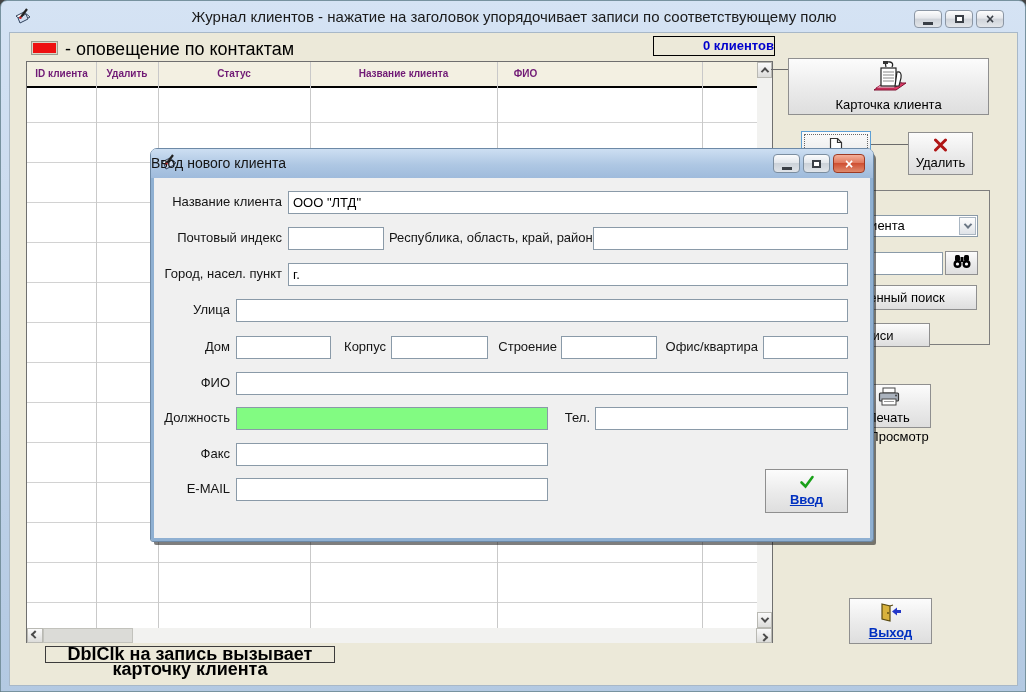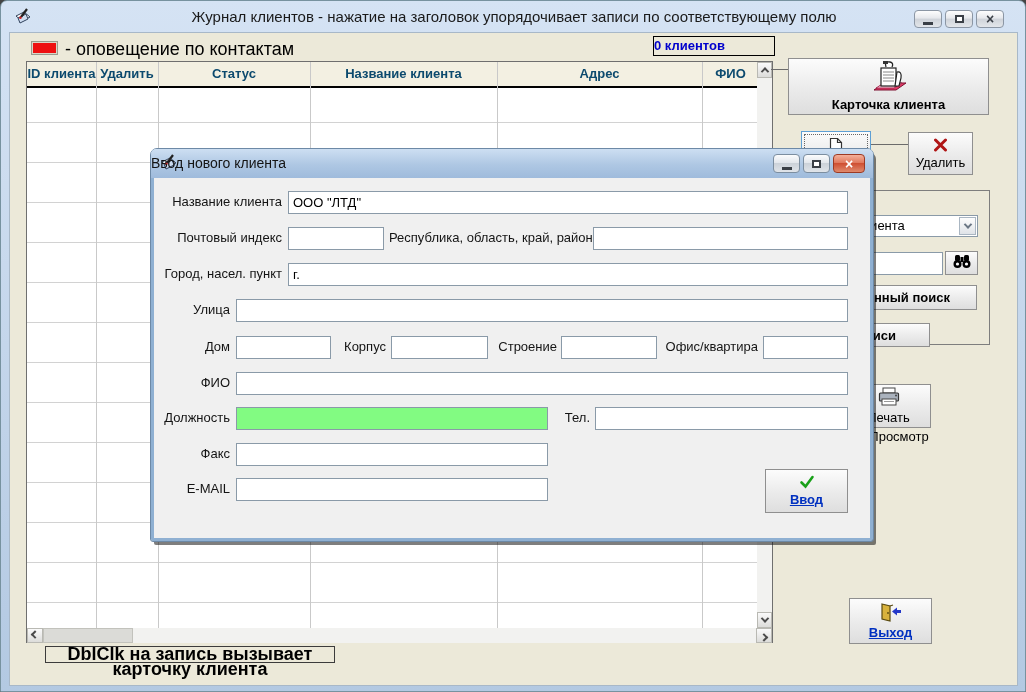--- a/index.html
+++ b/index.html
@@ -31,29 +31,29 @@
 
   
   .client{ left:8px; top:31px; width:1009px; height:654px;
     background:#ece9d9; border:1px solid #a8b8c8; }
 
   .legend-swatch{ left:30px; top:40px; width:27px; height:14px;
     background:#ee1010; border:1px solid #9b9b8d; box-shadow:inset 0 0 0 1px #d9d6c6; }
   .legend-text{ left:64px; top:38px; font-size:18px; color:#000; }
 
   .counter-box{ left:652px; top:35px; width:122px; height:20px;
-    border:1px solid #000; text-align:left; font-size:13px; font-weight:bold;
+    border:1px solid #000; text-align:right; font-size:13px; font-weight:bold;
     color:#0000cd; line-height:18px; background:#ece9d9; }
 
   
   .grid-wrap{ left:25px; top:60px; width:747px; height:582px;
     border:1px solid #6f6f6f; background:#fff; }
   .grid-header{ left:0; top:0; width:745px; height:26px; display:flex;
     background:#f3f0e2; border-bottom:2px solid #000; }
-  .grid-header .hcell{ font-size:13px; font-weight:bold; color:#0c4a6e;
+  .grid-header .hcell{ font-size:10px; font-weight:bold; color:#701a75;
     text-align:center; line-height:24px; overflow:hidden; white-space:nowrap; }
   .grid-body{ left:0; top:26px; width:730px; height:540px; background:
     repeating-linear-gradient(to bottom,#fff 0 39px,#d2d2d2 39px 40px);
     background-position:0 -5px; }
   .colsep{ top:0; width:1px; height:566px; background:#c9c9c9; }
 
   
   .sb-track{ background:#f2f2f0; }
   .sb-btn{ background:linear-gradient(#fafafa,#dcdcda); border:1px solid #b9b9b3;
     display:flex; align-items:center; justify-content:center; }
@@ -69,21 +69,21 @@
     color:#000; line-height:15px; }
 
   
   .btn{
     background:linear-gradient(#fcfcfc,#ececec 50%,#dedede);
     border:1px solid #8f8f8f; color:#000; font-size:13px;
     display:flex; flex-direction:column; align-items:center; justify-content:center;
     cursor:default;
   }
   .btn .lbl{ font-size:13px; }
-  .bold{ font-weight:bold; }
+  .bold{ font-weight:normal; }
   .blue-link{ color:#0030c0; text-decoration:underline; font-weight:bold; }
   .seg{ height:1px; background:#6b6b6b; }
   .groupbox{ border:1px solid #7e7e7e; }
 
   .combo{ background:#fff; border:1px solid #8a9aa8; font-size:13px; color:#000;
     line-height:20px; padding-left:4px; white-space:nowrap; overflow:hidden; }
   .combo-arrow{ position:absolute; right:1px; top:1px; width:17px; height:18px;
     background:linear-gradient(#fdfdfd,#dfe3e8); border:1px solid #aab6c2;
     display:flex; align-items:center; justify-content:center; }
   .textinput{ background:#fff; border:1px solid #8a9aa8; font-size:13px;
@@ -145,21 +145,20 @@
   <div class="abs legend-swatch"></div>
   <div class="abs legend-text">- оповещение по контактам</div>
   <div class="abs counter-box">0 клиентов</div>
 
   <div class="abs grid-wrap">
     <div class="abs grid-header">
       <div class="hcell" style="width:69px">ID клиента</div>
       <div class="hcell" style="width:62px">Удалить</div>
       <div class="hcell" style="width:152px">Статус</div>
       <div class="hcell" style="width:187px">Название клиента</div>
-      <div class="hcell" style="width:205px">Адрес</div>
       <div class="hcell" style="width:57px">ФИО</div>
     </div>
     <div class="abs grid-body"></div>
     <div class="abs colsep" style="left:69px"></div>
     <div class="abs colsep" style="left:131px"></div>
     <div class="abs colsep" style="left:283px"></div>
     <div class="abs colsep" style="left:470px"></div>
     <div class="abs colsep" style="left:675px"></div>
 
     <div class="abs sb-track" style="left:730px;top:0;width:15px;height:566px">

